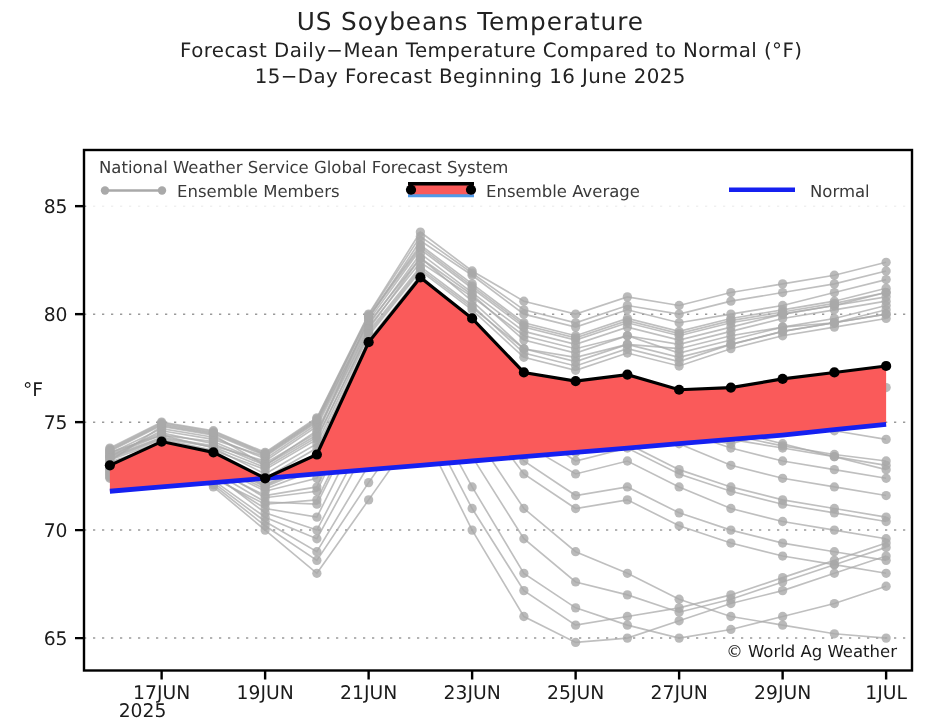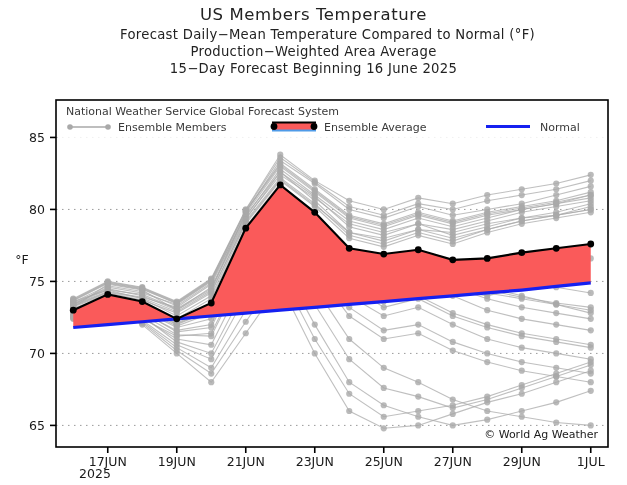--- a/index.html
+++ b/index.html
@@ -80,23 +80,22 @@
     font-size: 11px;
     fill: #1a1a1a;
   }
 </style>
 </head>
 <body>
 
 <div id="page">
 
   <div class="titles">
-    <div class="title-main">US Members Temperature</div>
+    <div class="title-main">US Soybeans Temperature</div>
     <div class="title-sub">Forecast Daily−Mean Temperature Compared to Normal (°F)</div>
-    <div class="title-sub2">Production−Weighted Area Average</div>
     <div class="title-sub3">15−Day Forecast Beginning 16 June 2025</div>
   </div>
 
   <svg id="chart" viewBox="0 0 627 485" preserveAspectRatio="none">
     <defs>
       <clipPath id="plotclip">
         <rect x="56" y="100" width="552" height="347"></rect>
       </clipPath>
     </defs>
 

